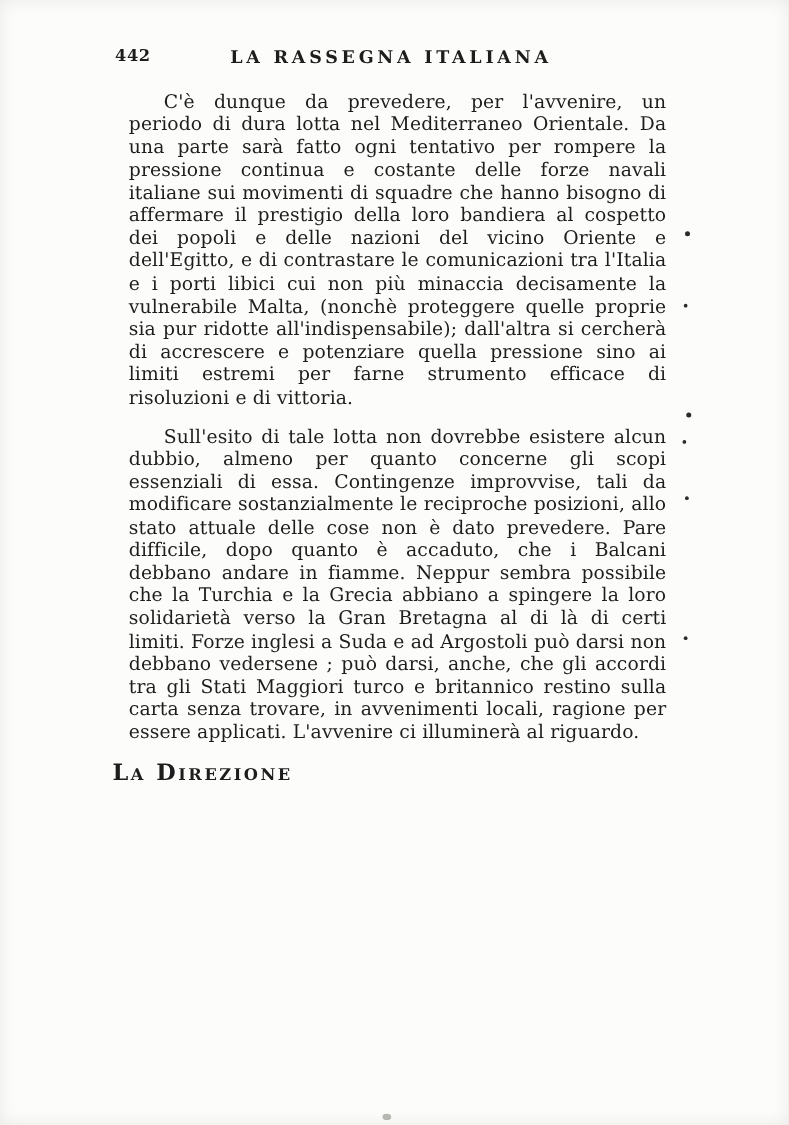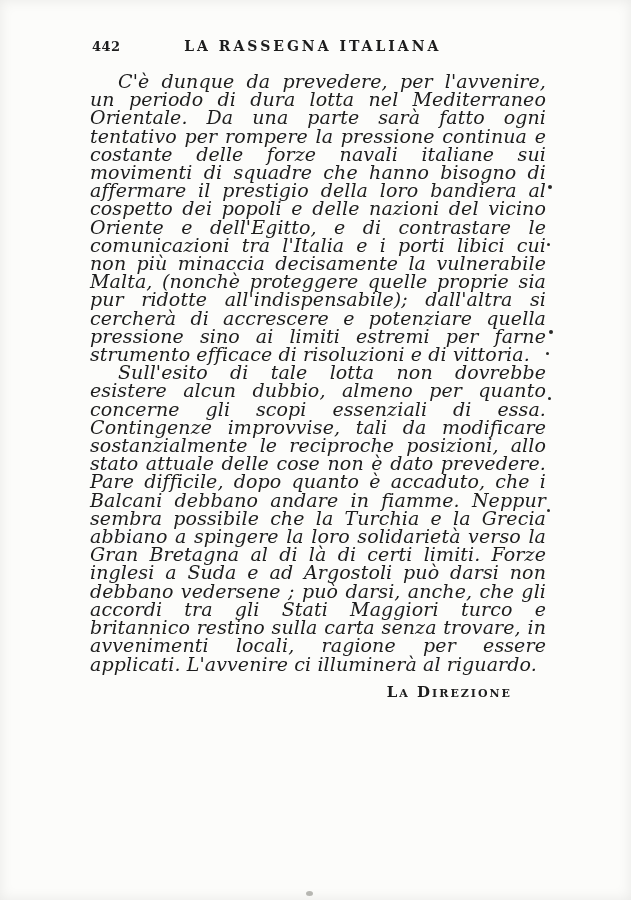--- a/index.html
+++ b/index.html
@@ -13,57 +13,55 @@
     height: 900px;
     margin: 0 auto;
     background: #fcfcfa;
     box-shadow: inset 0 0 14px rgba(0,0,0,0.08);
     overflow: hidden;
     font-family: "DejaVu Serif", "Liberation Serif", serif;
     color: #1d1d1d;
   }
   .page-header {
     display: flex;
-    align-items: center;
+    align-items: flex-start;
     margin: 38px 86px 0 92px;
   }
   .page-number {
     font-size: 13px;
     font-weight: bold;
     letter-spacing: 0.5px;
     flex: 0 0 auto;
   }
   .journal-title {
     flex: 1 1 auto;
     text-align: center;
     font-size: 14px;
     font-weight: bold;
     letter-spacing: 3px;
     padding-right: 40px;
   }
   .article-body {
     margin: 18px 85px 0 90px;
   }
   .article-body p {
-    margin: 0;
-    font-style: italic;
-    font-size: 19px;
+    margin: 13px;
+    font-size: 15px;
     line-height: 18.2px;
     text-align: justify;
     text-indent: 28px;
     hyphens: auto;
     letter-spacing: 0.1px;
   }
   .signature {
     margin: 10px 85px 0 90px;
-    text-align: right;
     padding-right: 34px;
     font-variant: small-caps;
     font-weight: bold;
-    font-size: 15px;
+    font-size: 18px;
     letter-spacing: 2px;
   }
   .scan-speck {
     position: absolute;
     background: #2a2a28;
     border-radius: 50%;
   }
   .scan-smudge {
     position: absolute;
     background: #9a9a94;

